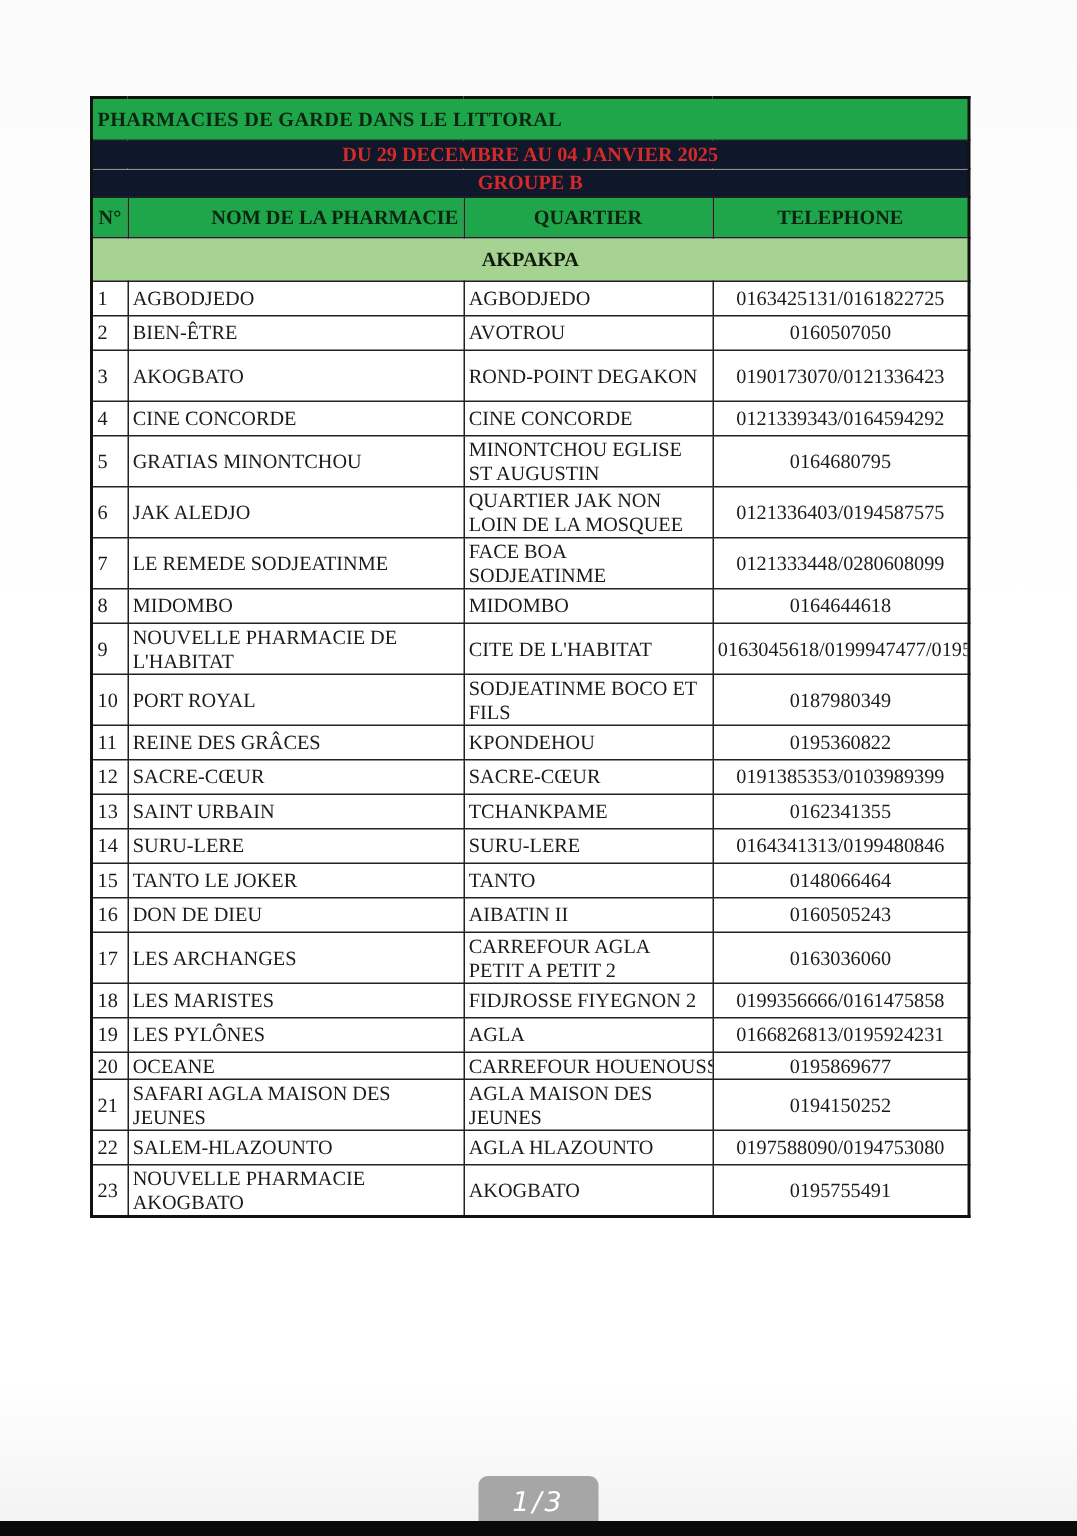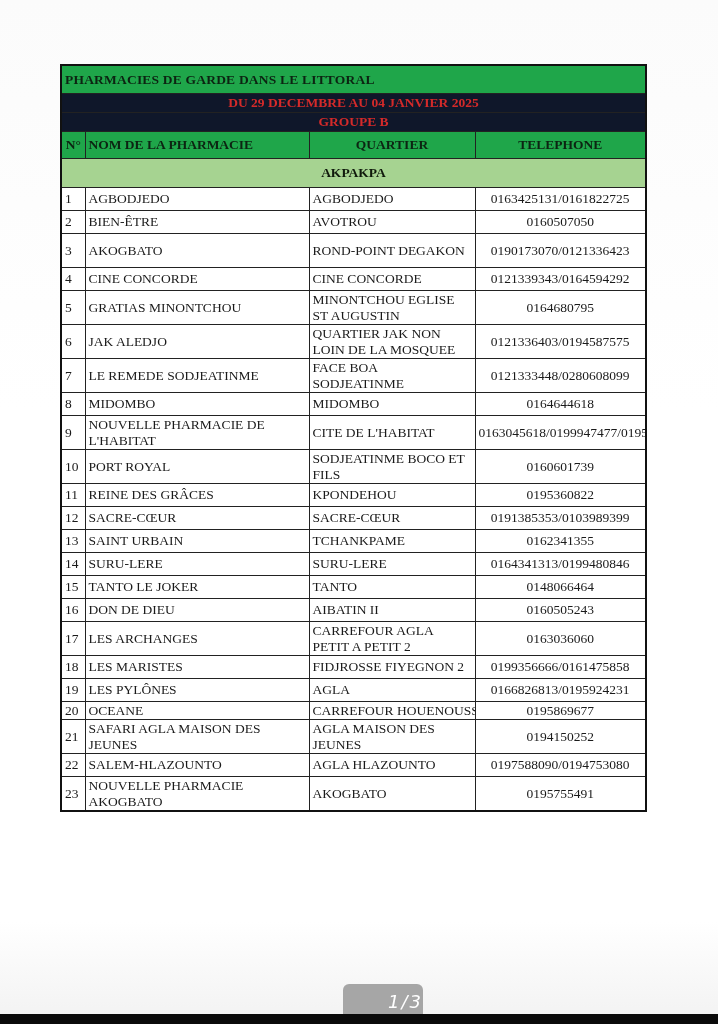--- a/index.html
+++ b/index.html
@@ -32,37 +32,37 @@
       font-weight: bold; font-size: 19px; height: 27px; letter-spacing: 0.2px;
     }
     .sub-row td {
       background: #0f172a; color: #d42a2a; text-align: center;
       font-weight: bold; font-size: 15px; height: 18px; line-height: 17px;
     }
     .head-row th {
       background: #1fa64a; color: #0c2412; font-weight: bold;
       font-size: 15px; height: 26px; text-align: center;
     }
-    .head-row th.h-name { text-align: left; }
+    .head-row th.h-name { text-align: right; }
     .zone-row td {
       background: #a6d391; color: #101a0c; text-align: center;
       font-weight: bold; font-size: 15px; height: 28px;
     }
     .data-row td { background: #ffffff; height: 22px; }
     .data-row.tall td { height: 33px; }
     .data-row.squeeze td { height: 17px; }
     .data-row.squeeze .q { line-height: 13px; white-space: nowrap; }
     td.n { padding: 0 1px 0 2px; }
     td.t { text-align: center; }
     .pager {
       position: absolute; left: 319px; top: 984px; width: 80px; height: 40px;
       background: #a6a6a6; border-radius: 6px 6px 0 0;
       color: #ffffff; font-family: "DejaVu Sans", sans-serif;
-      font-size: 18px; text-align: right; line-height: 36px;
-      font-style: italic; letter-spacing: 2px; margin-left: 24px;
+      font-size: 18px; text-align: center; line-height: 36px;
+      font-style: italic; letter-spacing: 2px;
     }
     .bottom-bar {
       position: absolute; left: 0; top: 1014px; width: 718px; height: 10px;
       background: #0a0a0a;
     }
   </style>
 </head>
 <body>
 
 <div class="page-shadow"></div>
@@ -144,21 +144,21 @@
       <tr class="data-row tall">
         <td class="n">9</td>
         <td class="name">NOUVELLE PHARMACIE DE L'HABITAT</td>
         <td class="q">CITE DE L'HABITAT</td>
         <td class="t">0163045618/0199947477/0195508789</td>
       </tr>
       <tr class="data-row tall">
         <td class="n">10</td>
         <td class="name">PORT ROYAL</td>
         <td class="q">SODJEATINME BOCO ET FILS</td>
-        <td class="t">0160601739</td>
+        <td class="t">0187980349</td>
       </tr>
       <tr class="data-row">
         <td class="n">11</td>
         <td class="name">REINE DES GRÂCES</td>
         <td class="q">KPONDEHOU</td>
         <td class="t">0195360822</td>
       </tr>
       <tr class="data-row">
         <td class="n">12</td>
         <td class="name">SACRE-CŒUR</td>

